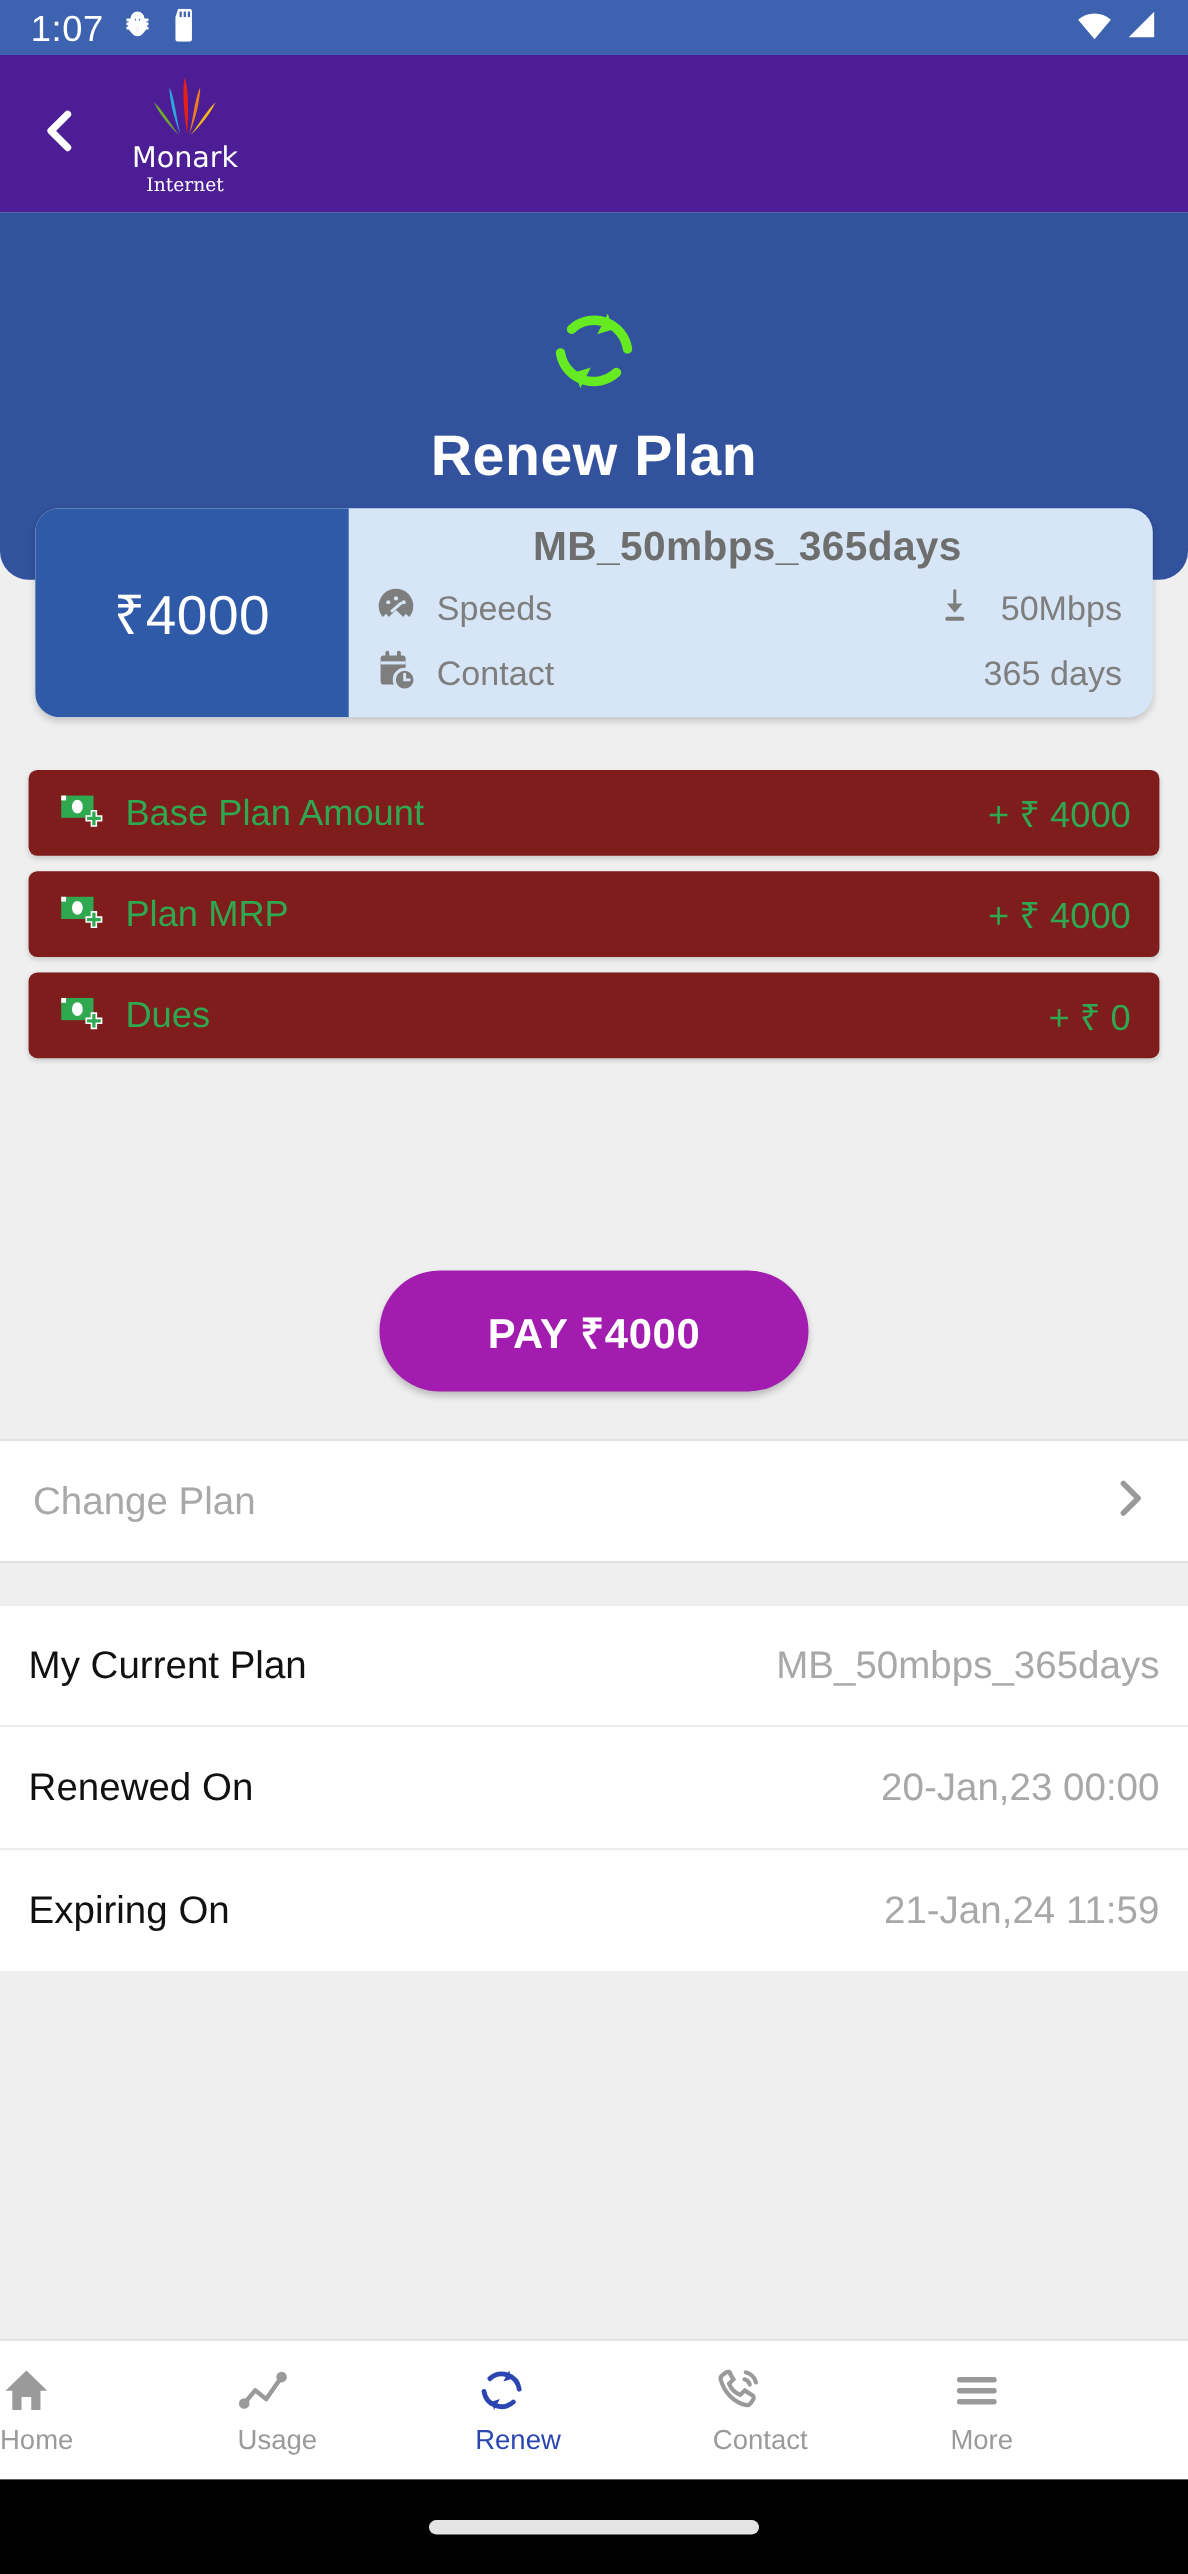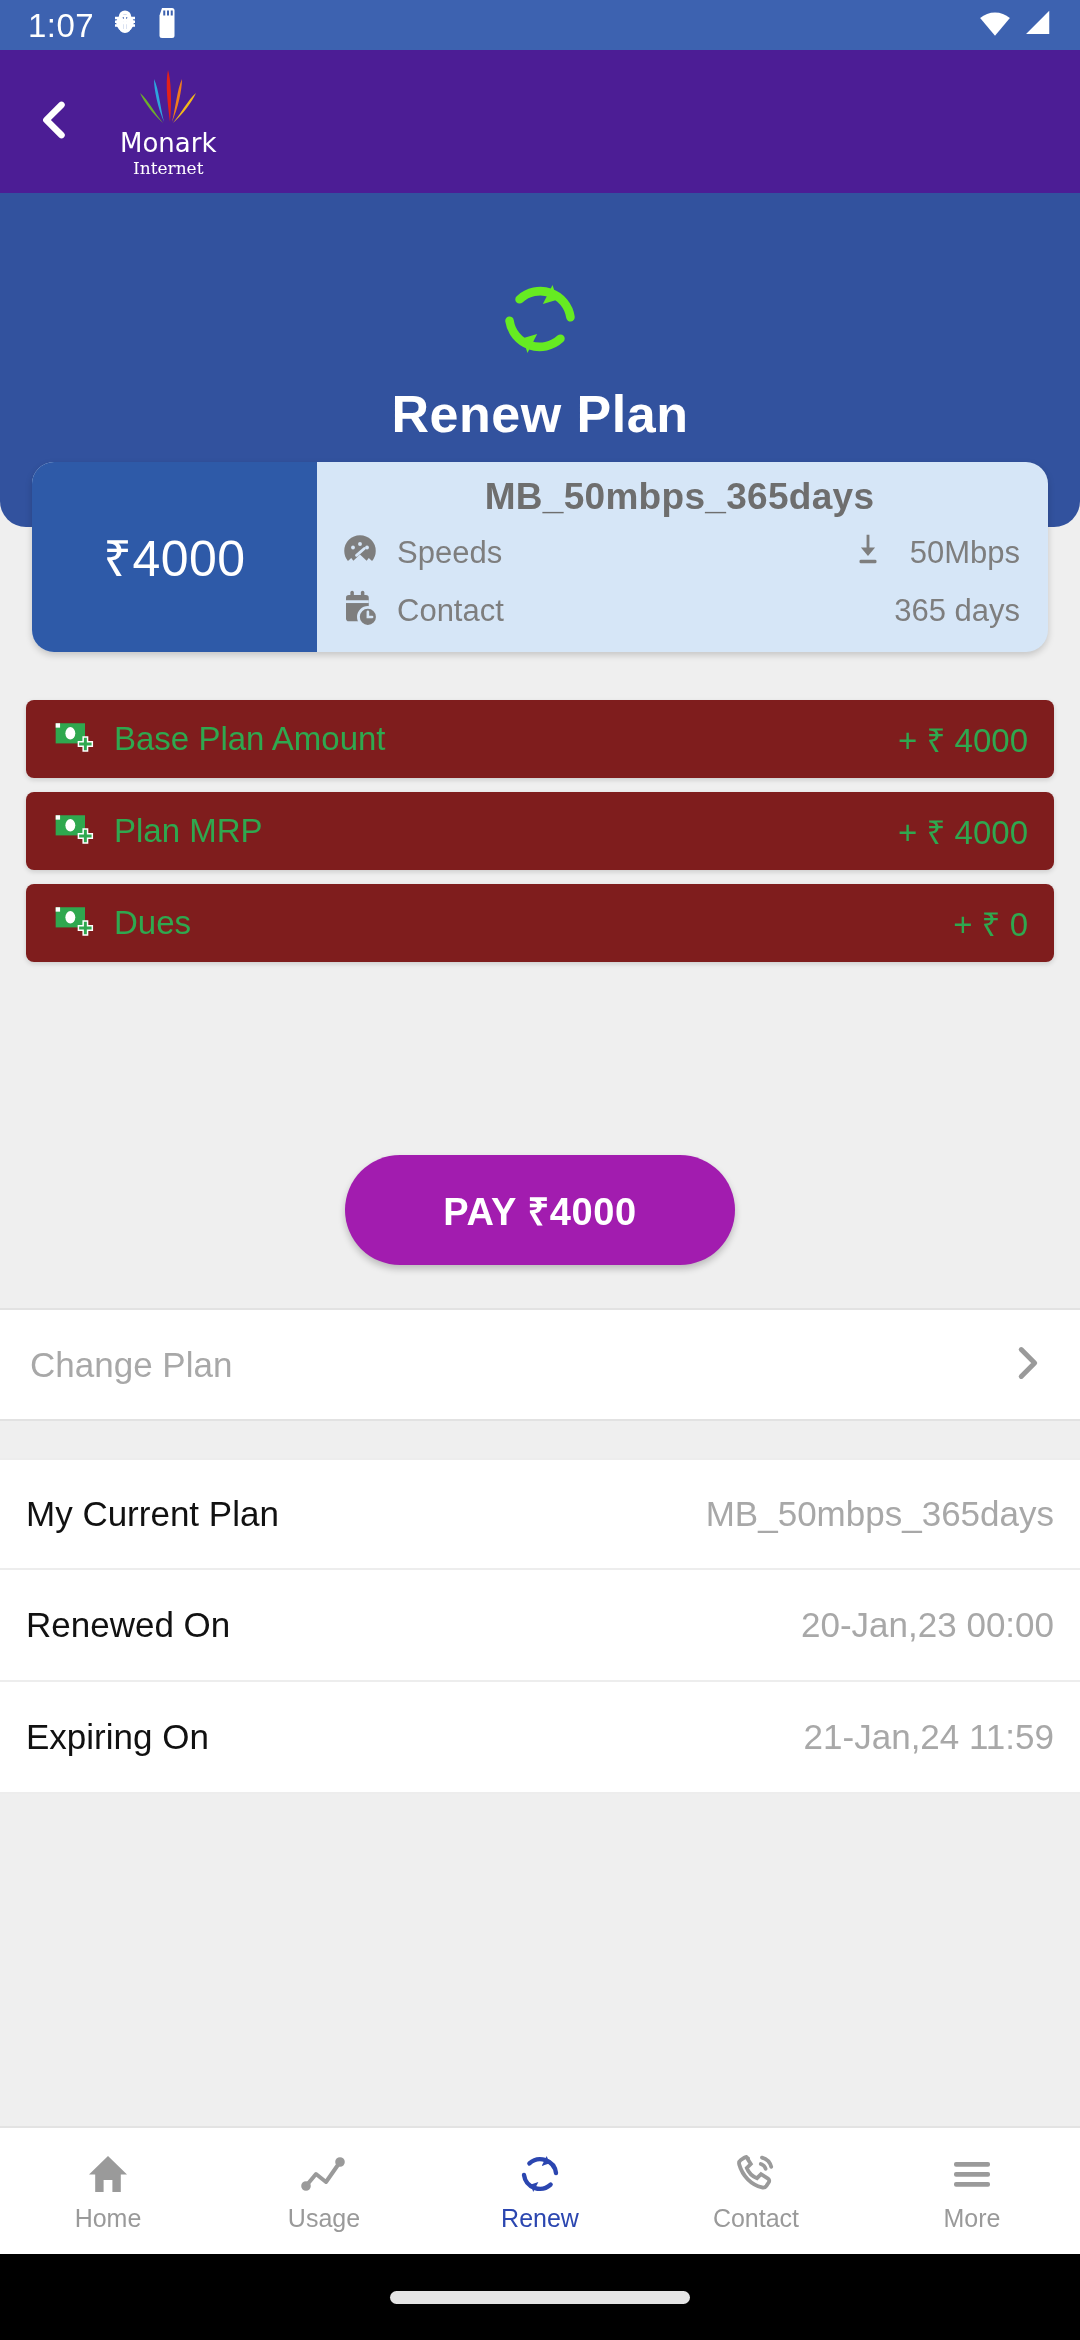--- a/index.html
+++ b/index.html
@@ -97,21 +97,21 @@
 
   
   .filler{ position:absolute; top:1796px; left:0; width:1080px; height:380px; background:#efefef;}
 
   
   .bottomnav{
     position:absolute; bottom:86px; left:0; width:1080px; height:128px;
     background:#fff; border-top:2px solid #e3e3e3;
     display:flex; align-items:center;
   }
-  .nav-item{ flex:1; display:flex; flex-direction:column; align-items:center; justify-content:center; gap:2px; height:100%;}
+  .nav-item{ flex:1; display:flex; flex-direction:column; justify-content:center; gap:2px; height:100%;}
   .nav-label{ font-size:25px; color:#9a9a9a;}
   .nav-item.active .nav-label{ color:#2B46B0; }
 
   
   .gesture-area{ position:absolute; bottom:0; left:0; width:1080px; height:86px; background:#000; display:flex; align-items:center; justify-content:center;}
   .gesture-pill{ width:300px; height:13px; border-radius:8px; background:#e4e4e4;}
 </style>
 </head>
 <body>
 

